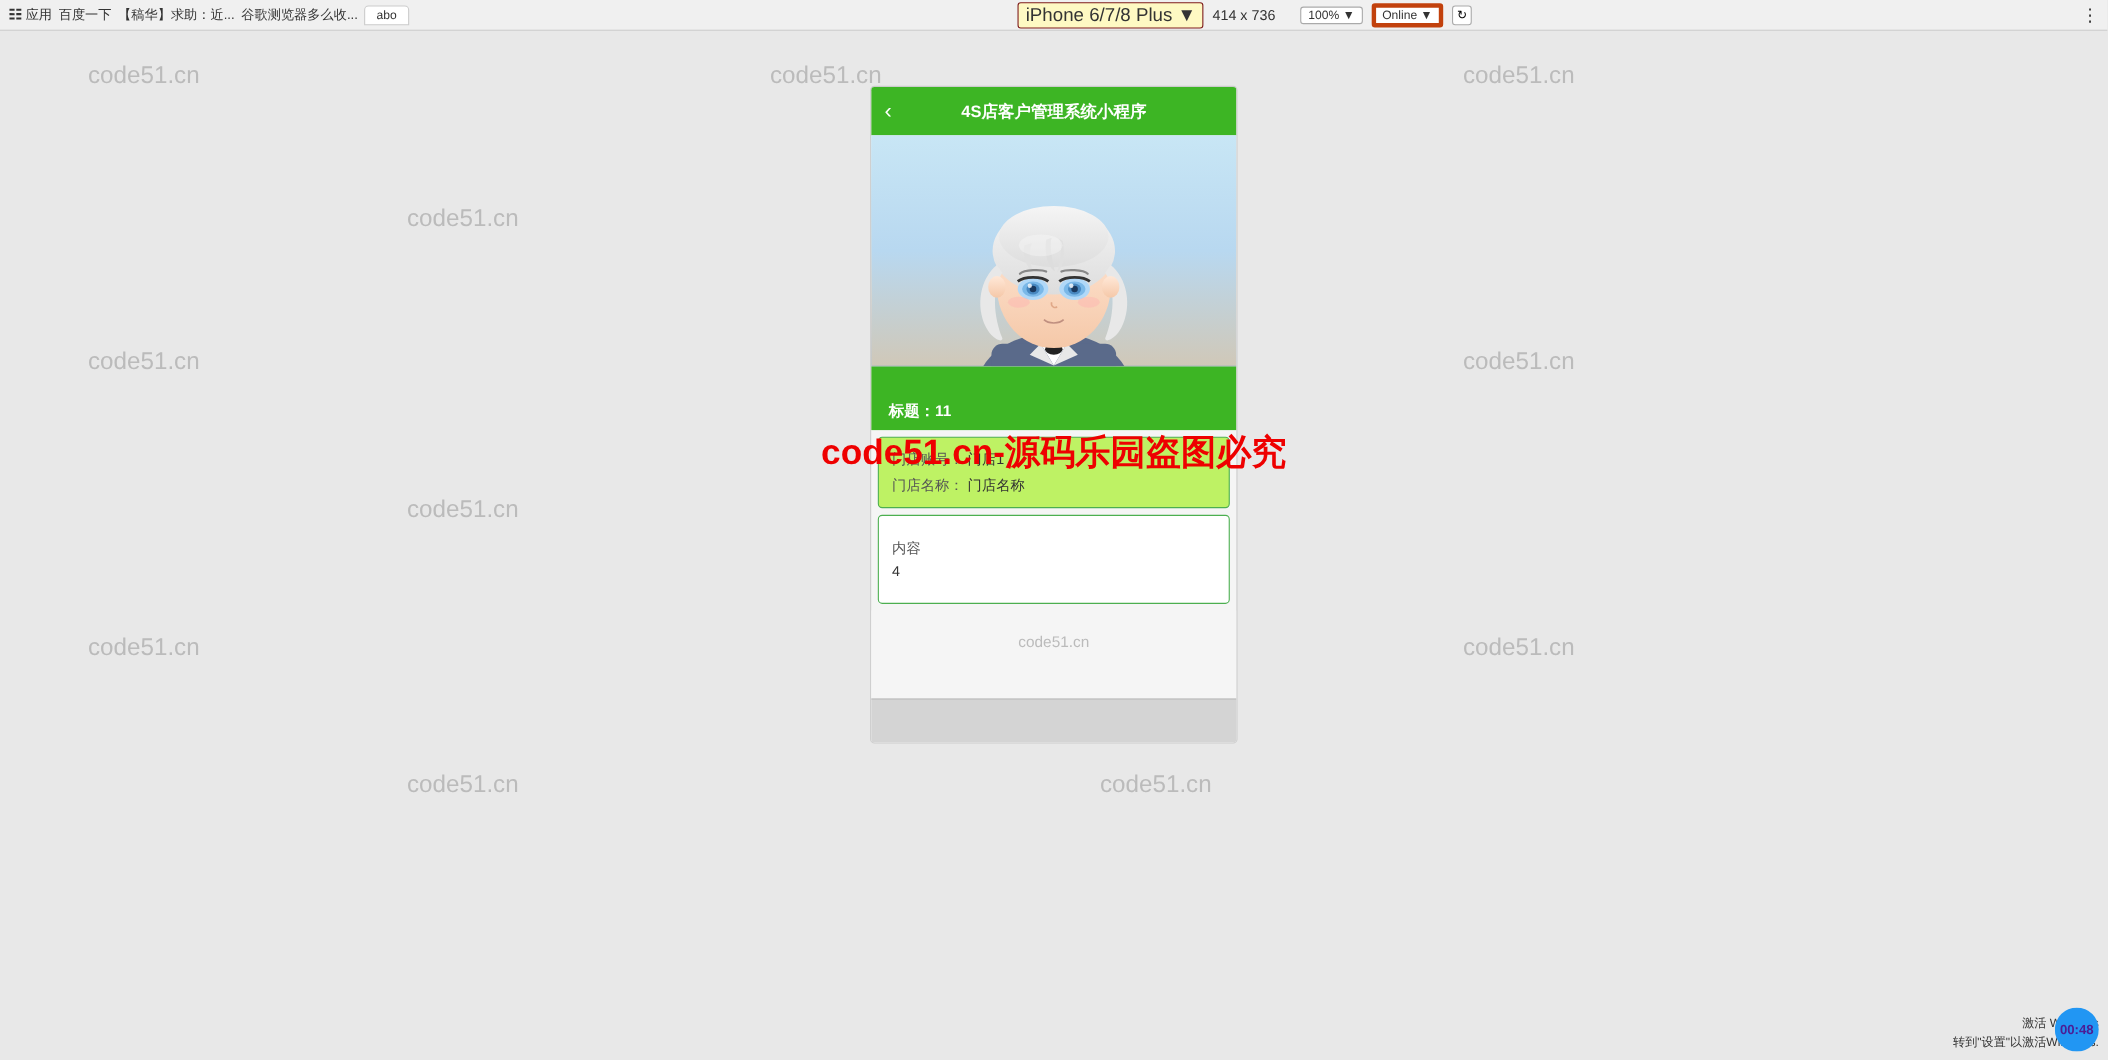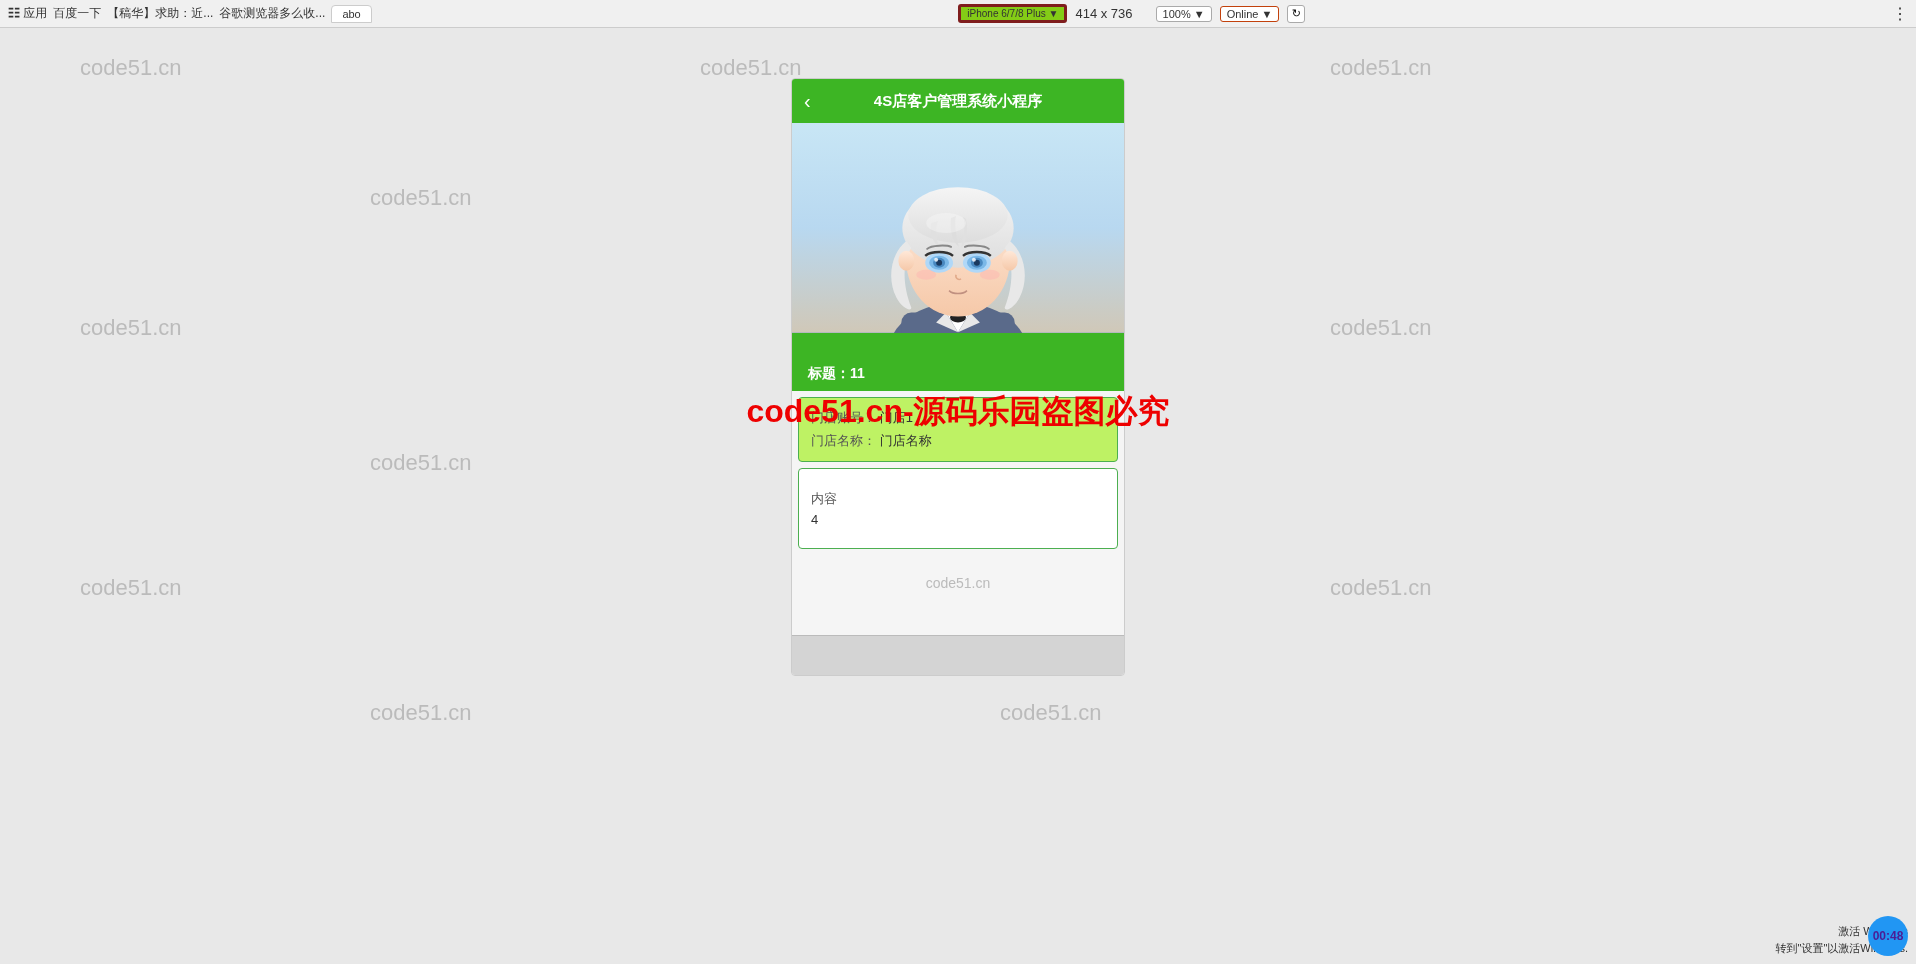--- a/index.html
+++ b/index.html
@@ -58,43 +58,43 @@
       color: #333;
     }
     .browser-bar-center {
       display: flex;
       align-items: center;
       gap: 8px;
       flex: 1;
       justify-content: center;
     }
     .device-selector {
-      background: #84cc16;
-      border: 3px solid #7f1d1d;
+      background: #fef9c3;
+      border: 1px solid #7f1d1d;
       border-radius: 3px;
       padding: 1px 6px;
-      font-size: 10px;
+      font-size: 17px;
       color: #333;
     }
     .size-display {
       font-size: 13px;
       color: #333;
     }
     .zoom-selector {
       background: #fff;
       border: 1px solid #aaa;
       border-radius: 3px;
       padding: 1px 6px;
       font-size: 11px;
       color: #333;
       margin-left: 15px;
     }
     .online-selector {
       background: #fff;
-      border: 1px solid #c2410c;
+      border: 4px solid #c2410c;
       border-radius: 3px;
       padding: 1px 6px;
       font-size: 11px;
       color: #333;
     }
     .refresh-btn {
       width: 18px;
       height: 18px;
       border: 1px solid #aaa;
       border-radius: 3px;

